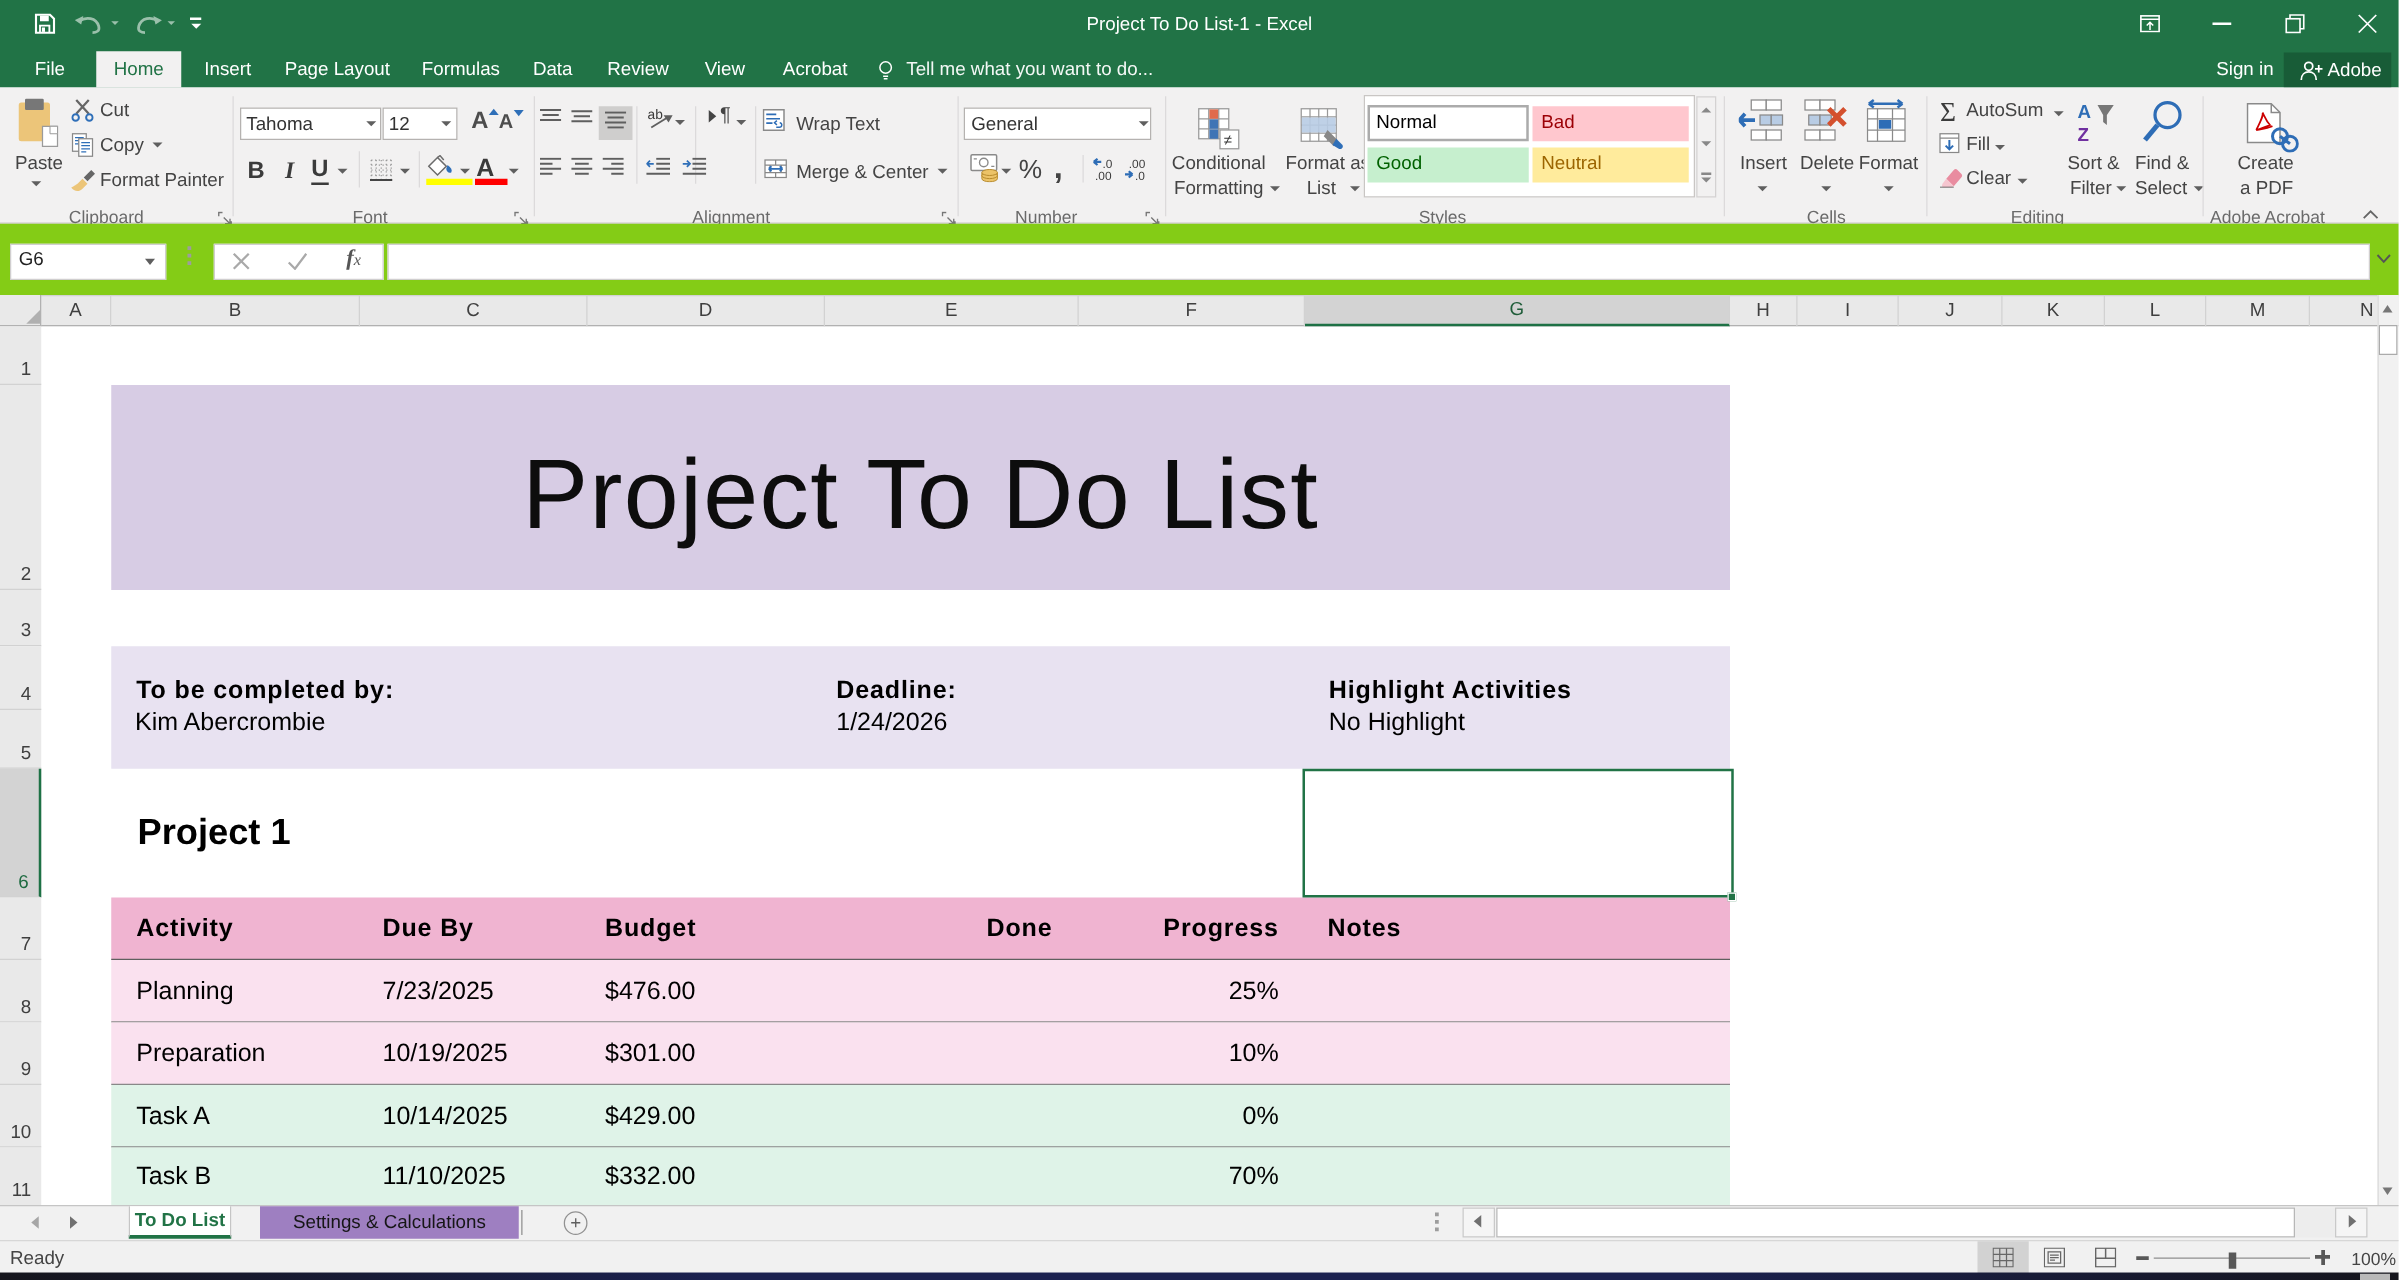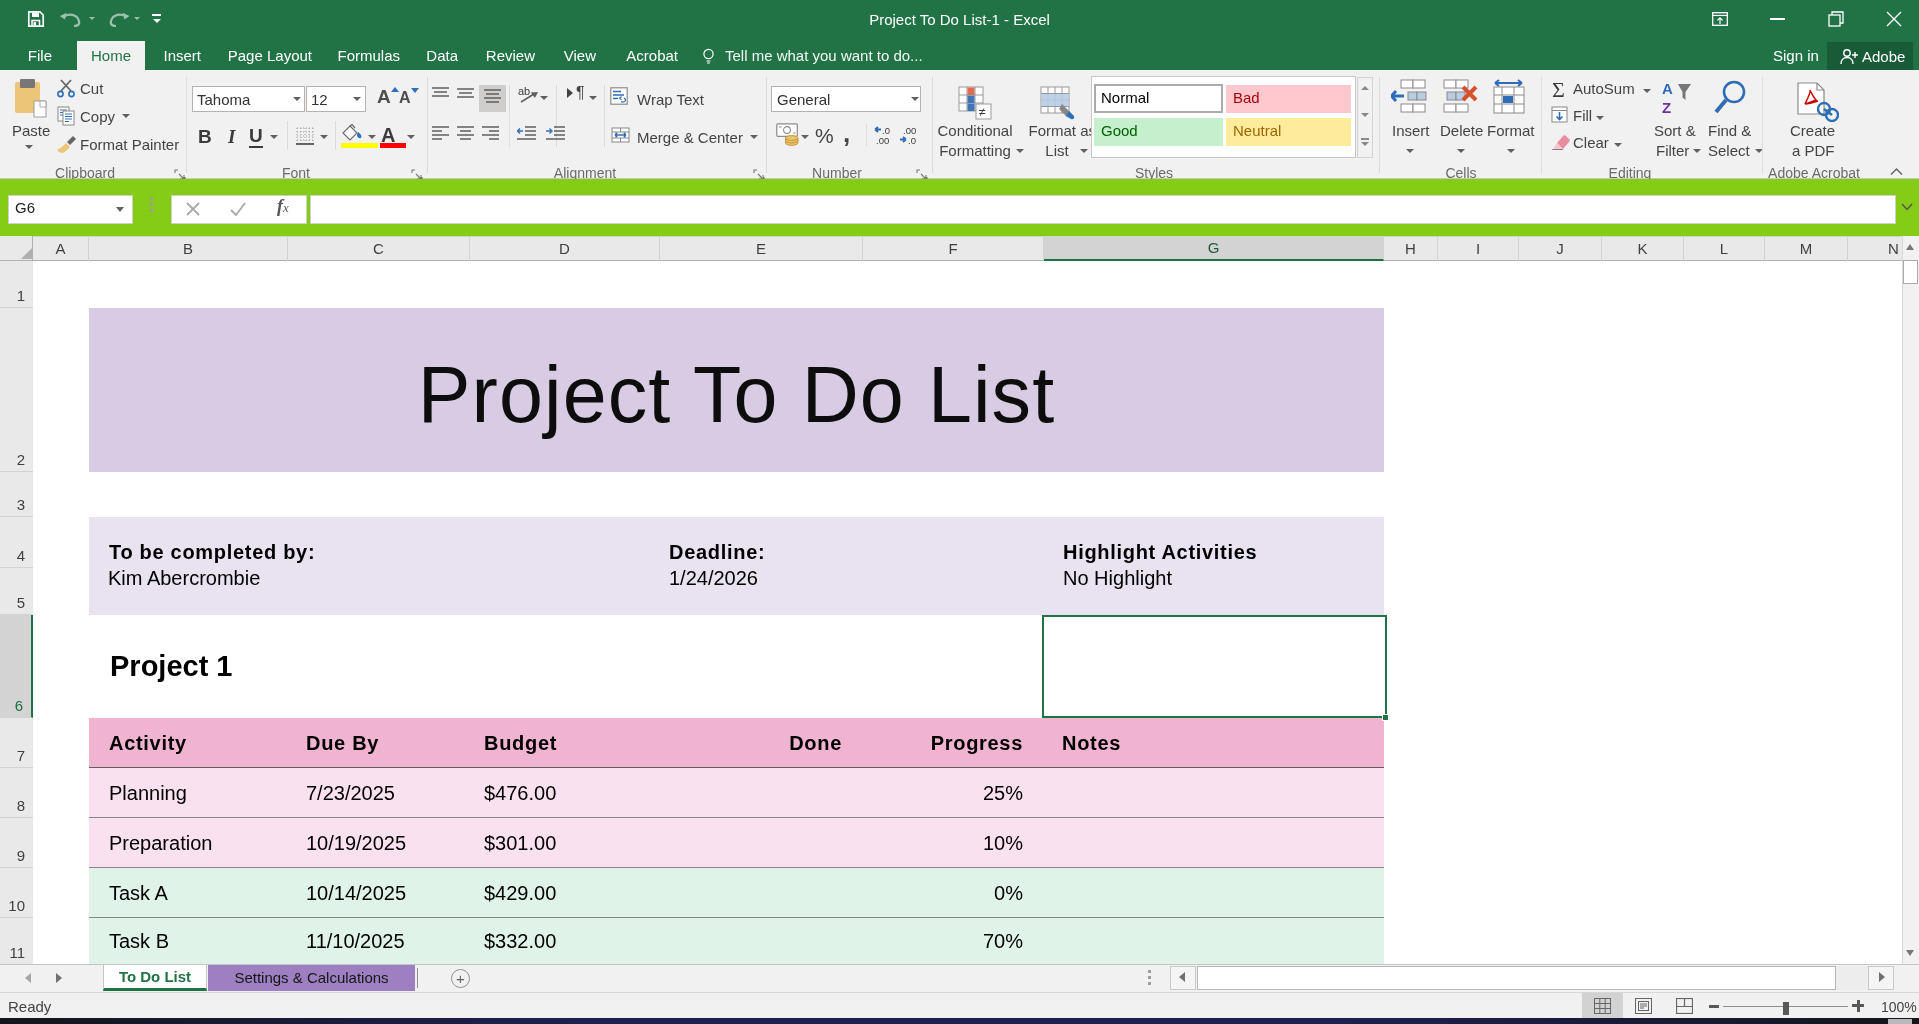--- a/index.html
+++ b/index.html
@@ -478,21 +478,21 @@
     <div class="abs" style="left:1382px;top:478px;width:7px;height:7px;background:#217346;border:1px solid #fff"></div>
 
     <div class="abs" style="left:1902px;top:0;width:17px;height:728px;background:#f1f1f1;border-left:1px solid #d9d9d9"></div>
     <div class="abs" style="left:1906px;top:8px;width:0;height:0;border-left:4.5px solid transparent;border-right:4.5px solid transparent;border-bottom:6px solid #777"></div>
     <div class="abs" style="left:1903px;top:24px;width:15px;height:24px;background:#fff;border:1px solid #ababab"></div>
     <div class="abs" style="left:1906px;top:714px;width:0;height:0;border-left:4.5px solid transparent;border-right:4.5px solid transparent;border-top:6px solid #777"></div>
   </div>
   <div id="tabbar">
     <div class="abs" style="left:25px;top:8px;width:0;height:0;border-top:5px solid transparent;border-bottom:5px solid transparent;border-right:6px solid #a6a6a6"></div>
     <div class="abs" style="left:56px;top:8px;width:0;height:0;border-top:5px solid transparent;border-bottom:5px solid transparent;border-left:6px solid #707070"></div>
-    <div class="abs" style="left:103px;top:0;width:104px;height:26px;background:#fff;border:1px solid #c5c5c5;border-top:none;border-bottom:3px solid #217346;color:#217346;font-weight:bold;font-size:15px;text-align:center;line-height:23px">To Do List</div>
+    <div class="abs" style="left:103px;top:0;width:82px;height:26px;background:#fff;border:1px solid #c5c5c5;border-top:none;border-bottom:3px solid #217346;color:#217346;font-weight:bold;font-size:15px;text-align:center;line-height:23px">To Do List</div>
     <div class="abs" style="left:208px;top:0;width:207px;height:26px;background:#9e7fc1;color:#161616;font-size:15px;text-align:center;line-height:25px">Settings &amp; Calculations</div>
     <div class="abs" style="left:417px;top:3px;width:1px;height:20px;background:#8f8f8f"></div>
     <div class="abs" style="left:451px;top:4px;width:19px;height:19px;border:1px solid #919191;border-radius:50%;color:#5f5f5f;font-size:15px;line-height:17px;text-align:center">+</div>
     <div class="abs" style="left:1148px;top:5px;width:3px;height:3px;background:#9d9d9d;box-shadow:0 6px 0 #9d9d9d,0 12px 0 #9d9d9d"></div>
     <div class="abs" style="left:1170px;top:1px;width:26px;height:24px;background:#f5f5f5;border:1px solid #c9c9c9"></div>
     <div class="abs" style="left:1179px;top:7px;width:0;height:0;border-top:5px solid transparent;border-bottom:5px solid transparent;border-right:6px solid #707070"></div>
     <div class="abs" style="left:1197px;top:1px;width:639px;height:24px;background:#fff;border:1px solid #b7b7b7"></div>
     <div class="abs" style="left:1836px;top:1px;width:32px;height:24px;background:#ededed"></div>
     <div class="abs" style="left:1868px;top:1px;width:26px;height:24px;background:#f5f5f5;border:1px solid #c9c9c9"></div>
     <div class="abs" style="left:1879px;top:7px;width:0;height:0;border-top:5px solid transparent;border-bottom:5px solid transparent;border-left:6px solid #707070"></div>

